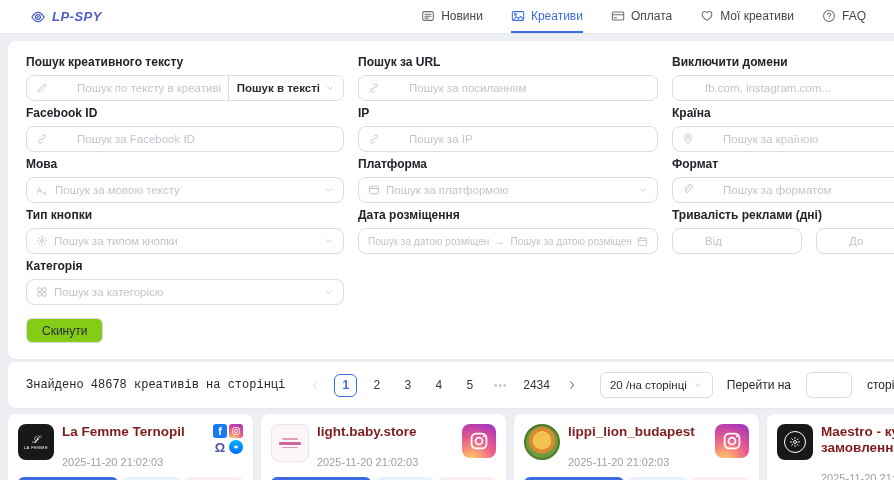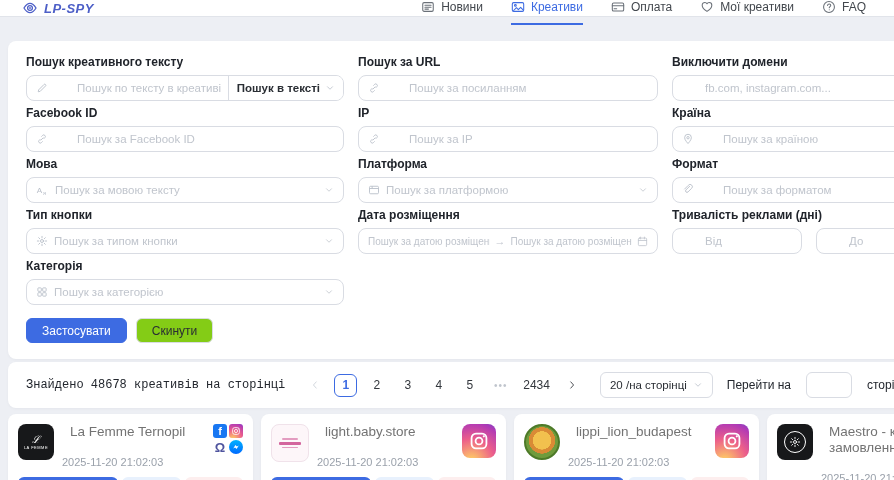--- a/index.html
+++ b/index.html
@@ -4,23 +4,23 @@
 <style>
   html,body{margin:0;padding:0;}
   body{
     width:894px;height:480px;overflow:hidden;position:relative;
     background:#edeff4;
     font-family:"Liberation Sans","DejaVu Sans",sans-serif;
     color:#23272e;
   }
   
   .header{
-    position:absolute;left:0;top:0;width:894px;height:16px;background:#fff;
+    position:absolute;left:0;top:0;width:894px;height:33px;background:#fff;
     display:flex;align-items:center;justify-content:space-between;
-    padding:0 28px 0 22px;box-sizing:border-box;
+    padding:0 28px 0 30px;box-sizing:border-box;
     box-shadow:0 1px 0 rgba(20,30,60,.05);z-index:5;
   }
   .brand{display:flex;align-items:center;gap:6px;color:#4d5fc7;}
   .brand .logo-text{font-size:13px;font-weight:bold;font-style:italic;letter-spacing:.5px;}
   .nav{display:flex;align-items:center;gap:28px;height:33px;}
   .nav-item{display:flex;align-items:center;gap:6px;height:31px;border-bottom:2px solid transparent;
     font-size:12px;color:#42474d;cursor:pointer;}
   .nav-item .ic{color:#6a7078;}
   .nav-item.active{color:#3d6be2;border-bottom-color:#3d6be2;}
   .nav-item.active .ic{color:#3d6be2;}
@@ -86,21 +86,21 @@
     align-items:center;justify-content:center;overflow:hidden;}
   .av-dark{background:#17181a;color:#fff;}
   .av-dark .script{font-family:"DejaVu Serif",serif;font-style:italic;font-size:10px;line-height:10px;}
   .av-dark .small{font-size:4px;letter-spacing:.5px;}
   .av-light{background:#fdf6f9;border:1px solid #f0e2ea;}
   .av-light .bar{width:22px;height:3px;background:#d3659d;border-radius:1px;margin:1px 0;}
   .av-light .bar.thin{height:1.5px;width:16px;background:#e39cc0;}
   .av-round{border-radius:50%;background:radial-gradient(circle at 50% 45%,#f2c14e 0 38%,#d98a35 39% 55%,#6f9b3c 56% 100%);border:2px solid #4d7a28;box-sizing:border-box;}
   .emblem{width:20px;height:20px;border:1.5px solid #fff;border-radius:50%;display:flex;align-items:center;justify-content:center;color:#fff;}
   .cmeta{flex:1;min-width:0;}
-  .ctitle{font-size:13.5px;font-weight:normal;color:#737373;line-height:16px;white-space:nowrap;overflow:hidden;margin-left:8px;}
+  .ctitle{font-size:13.5px;font-weight:bold;color:#7f1d1d;line-height:16px;white-space:nowrap;overflow:hidden;}
   .ctitle.wrap{white-space:normal;}
   .cdate{font-size:11px;color:#9aa1ab;margin-top:16px;}
   .cplatforms{flex:none;}
   .pgrid{display:grid;grid-template-columns:14px 14px;gap:2px;}
   .pic{width:14px;height:14px;border-radius:3px;display:flex;align-items:center;justify-content:center;font-size:10px;color:#fff;}
   .pic-fb{background:#1877f2;font-weight:bold;font-size:11px;}
   .ig-grad{background:radial-gradient(circle at 28% 110%,#fdc468 8%,#ec5f8a 50%,#b33ab4 85%,#7b3fc4 100%);color:#fff;}
   .pic-an{background:#fff;color:#4f549e;font-size:13px;font-weight:bold;line-height:1;}
   .pic-ms{background:linear-gradient(180deg,#00b2ff,#006aff);border-radius:50%;color:#fff;}
   .ig-big{width:34px;height:34px;border-radius:8px;display:flex;align-items:center;justify-content:center;color:#fff;}
@@ -437,21 +437,20 @@
               <use href="#i-chev-down"></use>
             </svg>
           </span>
       </div>
     </div>
     <div></div>
       <div></div>
   </div>
 
   <div class="actions">
-    <button class="btn btn-primary">Застосувати</button>
     <button class="btn btn-ghost">Скинути</button>
   </div>
 </div>
 
 <div class="results">
   <span class="found">Знайдено 48678 креативів на сторінці</span>
   <span class="pg disabled">
       <span class="ic">
         <svg width="10" height="10" viewBox="0 0 16 16">
           <use href="#i-chev-left"></use>

